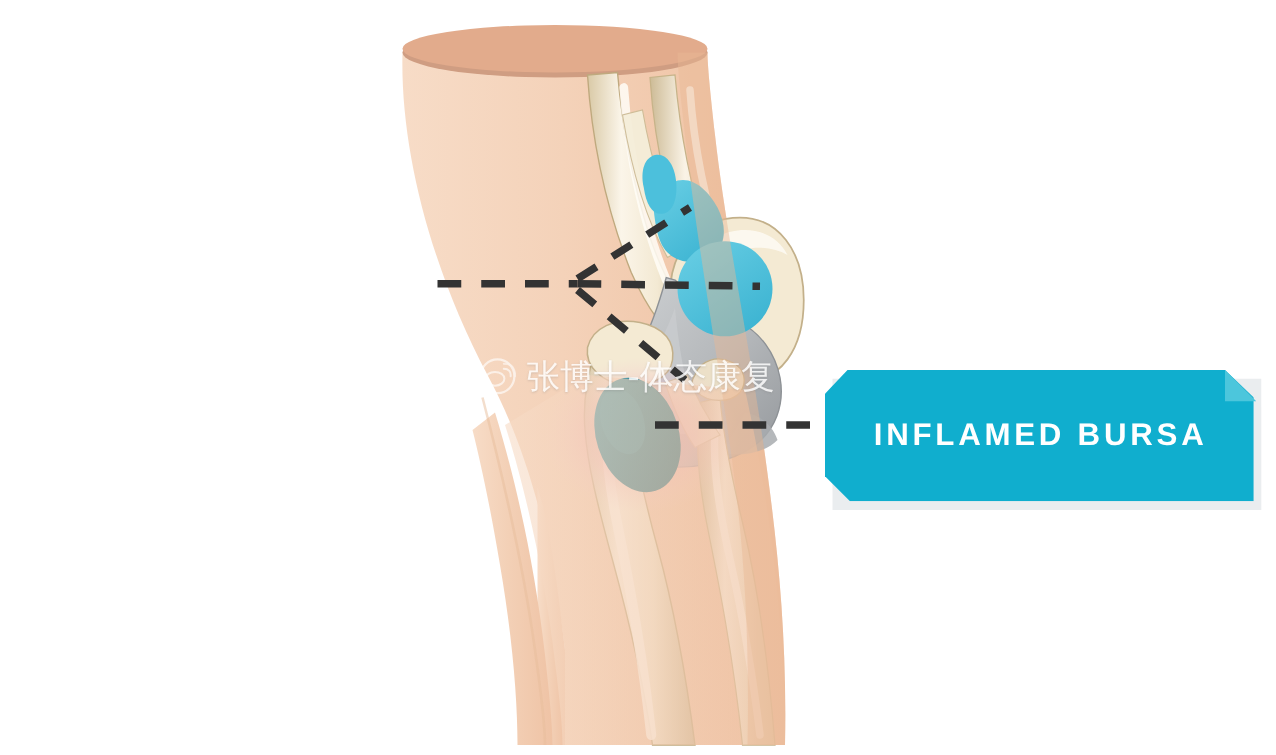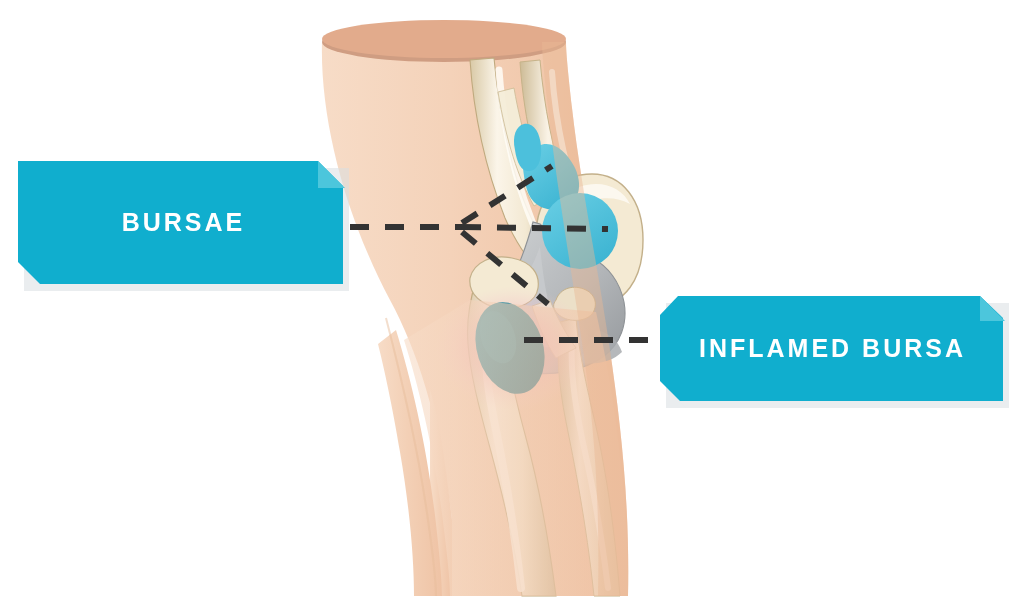--- a/index.html
+++ b/index.html
@@ -189,41 +189,38 @@
   <svg class="layer" viewBox="0 0 1021 604" width="1021" height="604" xmlns="http://www.w3.org/2000/svg">
     <g stroke="#333333" stroke-width="6" stroke-linecap="butt" fill="none" stroke-dasharray="19 16">
       <line x1="350" y1="227" x2="462" y2="227"></line>
       <line x1="462" y1="223" x2="552" y2="166" stroke-dasharray="18 15"></line>
       <line x1="462" y1="227" x2="608" y2="229" stroke-dasharray="19 16"></line>
       <line x1="462" y1="232" x2="548" y2="304" stroke-dasharray="18 15"></line>
       <line x1="524" y1="340" x2="660" y2="340" stroke-dasharray="19 16"></line>
     </g>
   </svg>
 
-  <div class="callout" id="callout-bursae">
-    <svg class="box-shadow-el" style="left:6px;top:7px;" width="325" height="123" viewBox="0 0 325 123">
-      <path d="M0,0 L300,0 L325,25 L325,123 L22,123 L0,101 Z" fill="#d9dfe2" opacity=".6"></path>
-    </svg>
-    <svg class="box-body" style="left:0;top:0;" width="325" height="123" viewBox="0 0 325 123">
-      <path d="M0,0 L300,0 L325,25 L325,123 L22,123 L0,101 Z" fill="#10aece"></path>
-    </svg>
-    <svg class="fold" style="left:297px;top:0;" width="30" height="30" viewBox="0 0 30 30">
-      <path d="M3,0 L30,27 L3,27 Z" fill="#4cc6dc"></path>
-    </svg>
-    <div class="label" id="bursae-label">BURSAE</div>
-  </div>
 
   <div class="callout" id="callout-inflamed">
     <svg class="box-shadow-el" style="left:6px;top:7px;" width="343" height="105" viewBox="0 0 343 105">
       <path d="M18,0 L320,0 L343,22 L343,105 L20,105 L0,85 L0,19 Z" fill="#d9dfe2" opacity=".6"></path>
     </svg>
     <svg class="box-body" style="left:0;top:0;" width="343" height="105" viewBox="0 0 343 105">
       <path d="M18,0 L320,0 L343,22 L343,105 L20,105 L0,85 L0,19 Z" fill="#10aece"></path>
     </svg>
     <svg class="fold" style="left:317px;top:0;" width="28" height="28" viewBox="0 0 28 28">
       <path d="M3,0 L28,25 L3,25 Z" fill="#4cc6dc"></path>
     </svg>
     <div class="label" id="inflamed-label">INFLAMED BURSA</div>
   </div>
 
+  <div id="weibo-watermark">
+    <svg class="wb-logo" viewBox="0 0 30 30" style="border:none;">
+      <circle cx="15" cy="15" r="13.5" fill="none" stroke="#ffffff" stroke-width="1.8" opacity=".9"></circle>
+      <ellipse cx="13" cy="17" rx="7.5" ry="5.5" fill="none" stroke="#ffffff" stroke-width="1.6" opacity=".9"></ellipse>
+      <path d="M20,9 C24,9 26,11.5 25.5,15" fill="none" stroke="#ffffff" stroke-width="1.6" stroke-linecap="round" opacity=".9"></path>
+      <path d="M20,5 C27,5 30,9 29,15" fill="none" stroke="#ffffff" stroke-width="1.5" stroke-linecap="round" opacity=".75"></path>
+    </svg>
+    <span>张博士-体态康复</span>
+  </div>
 
 
 </div>
 
 </body></html>

